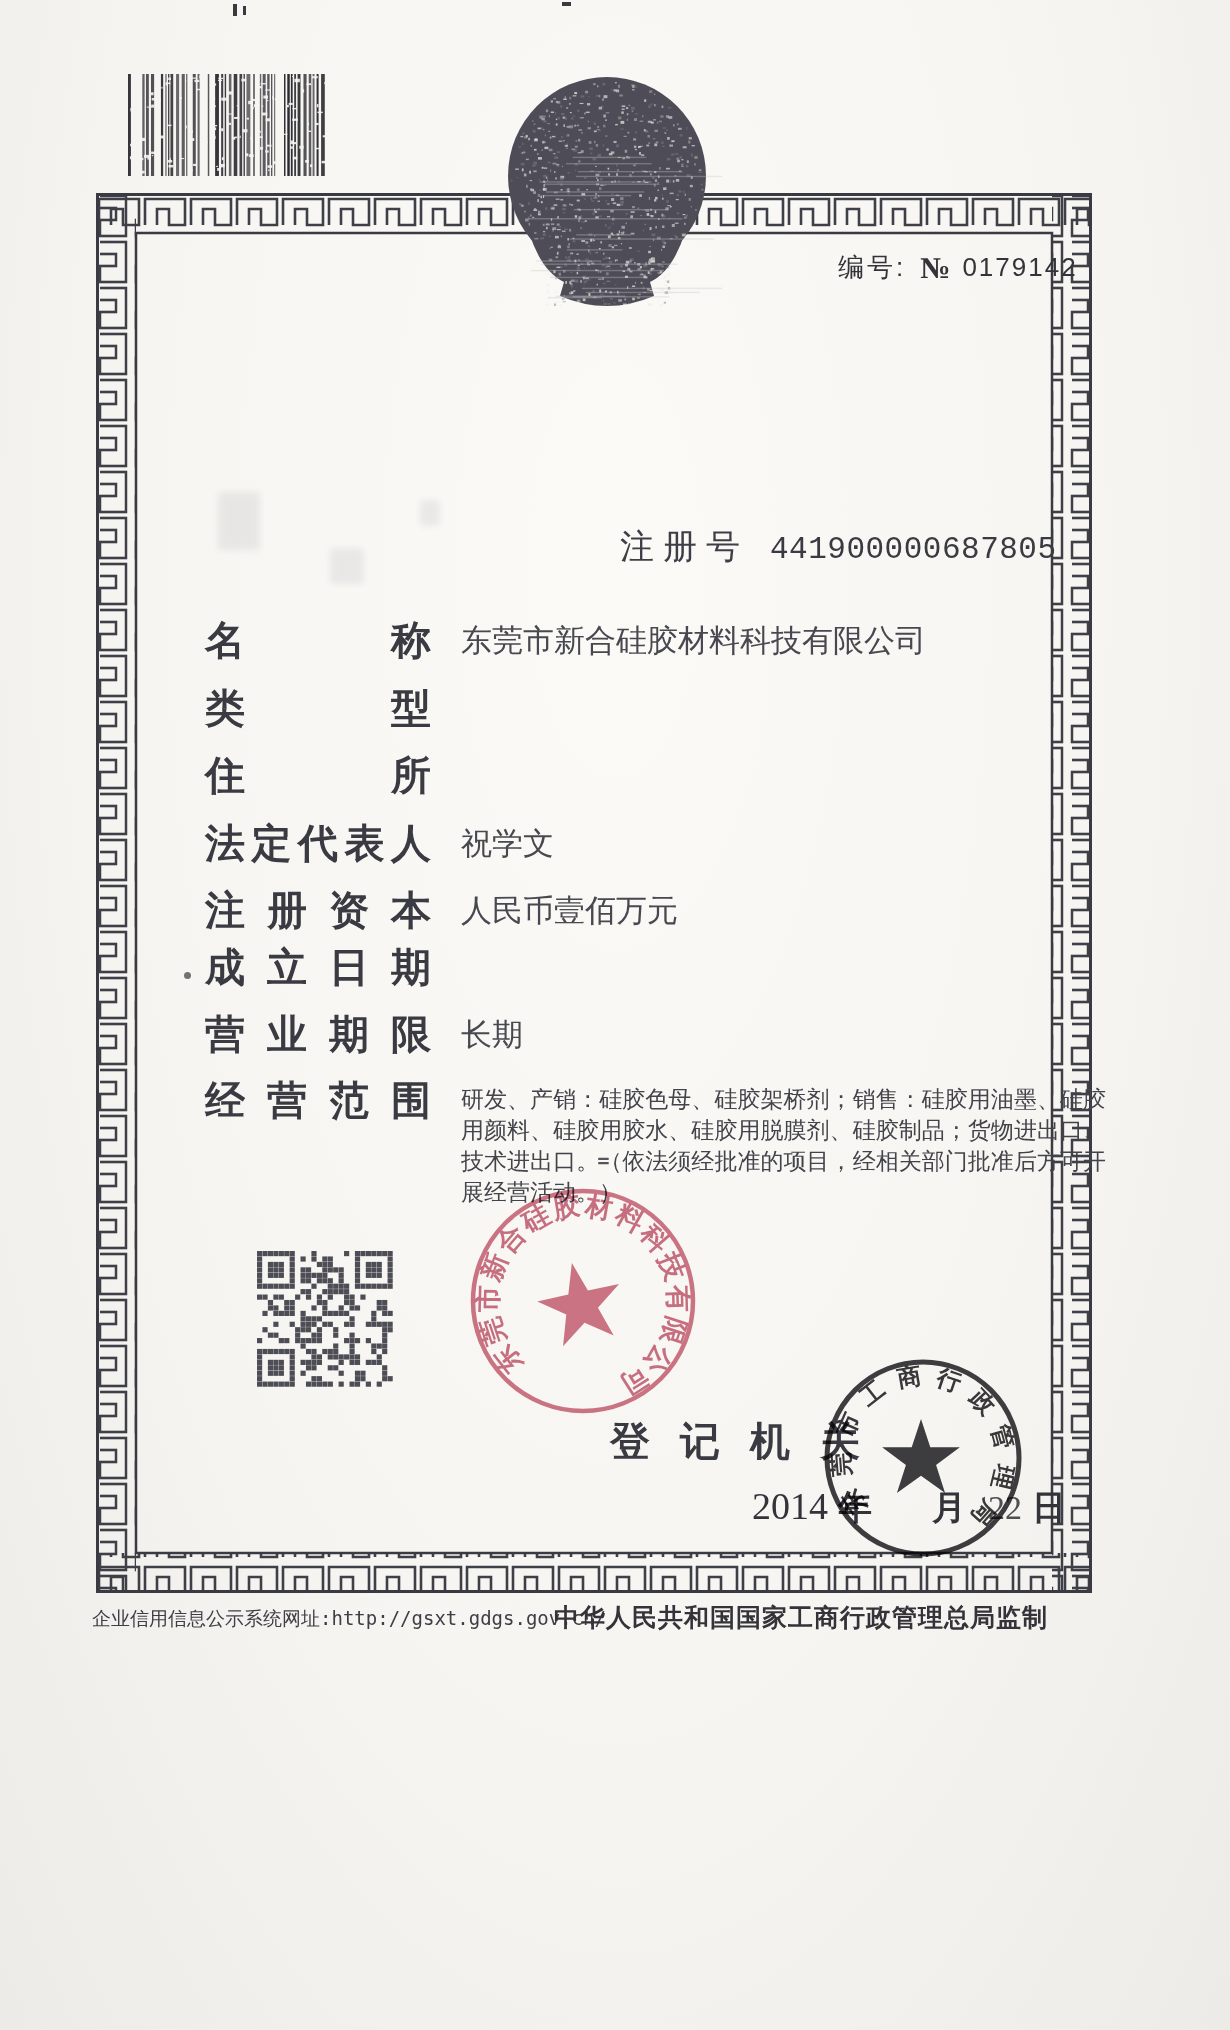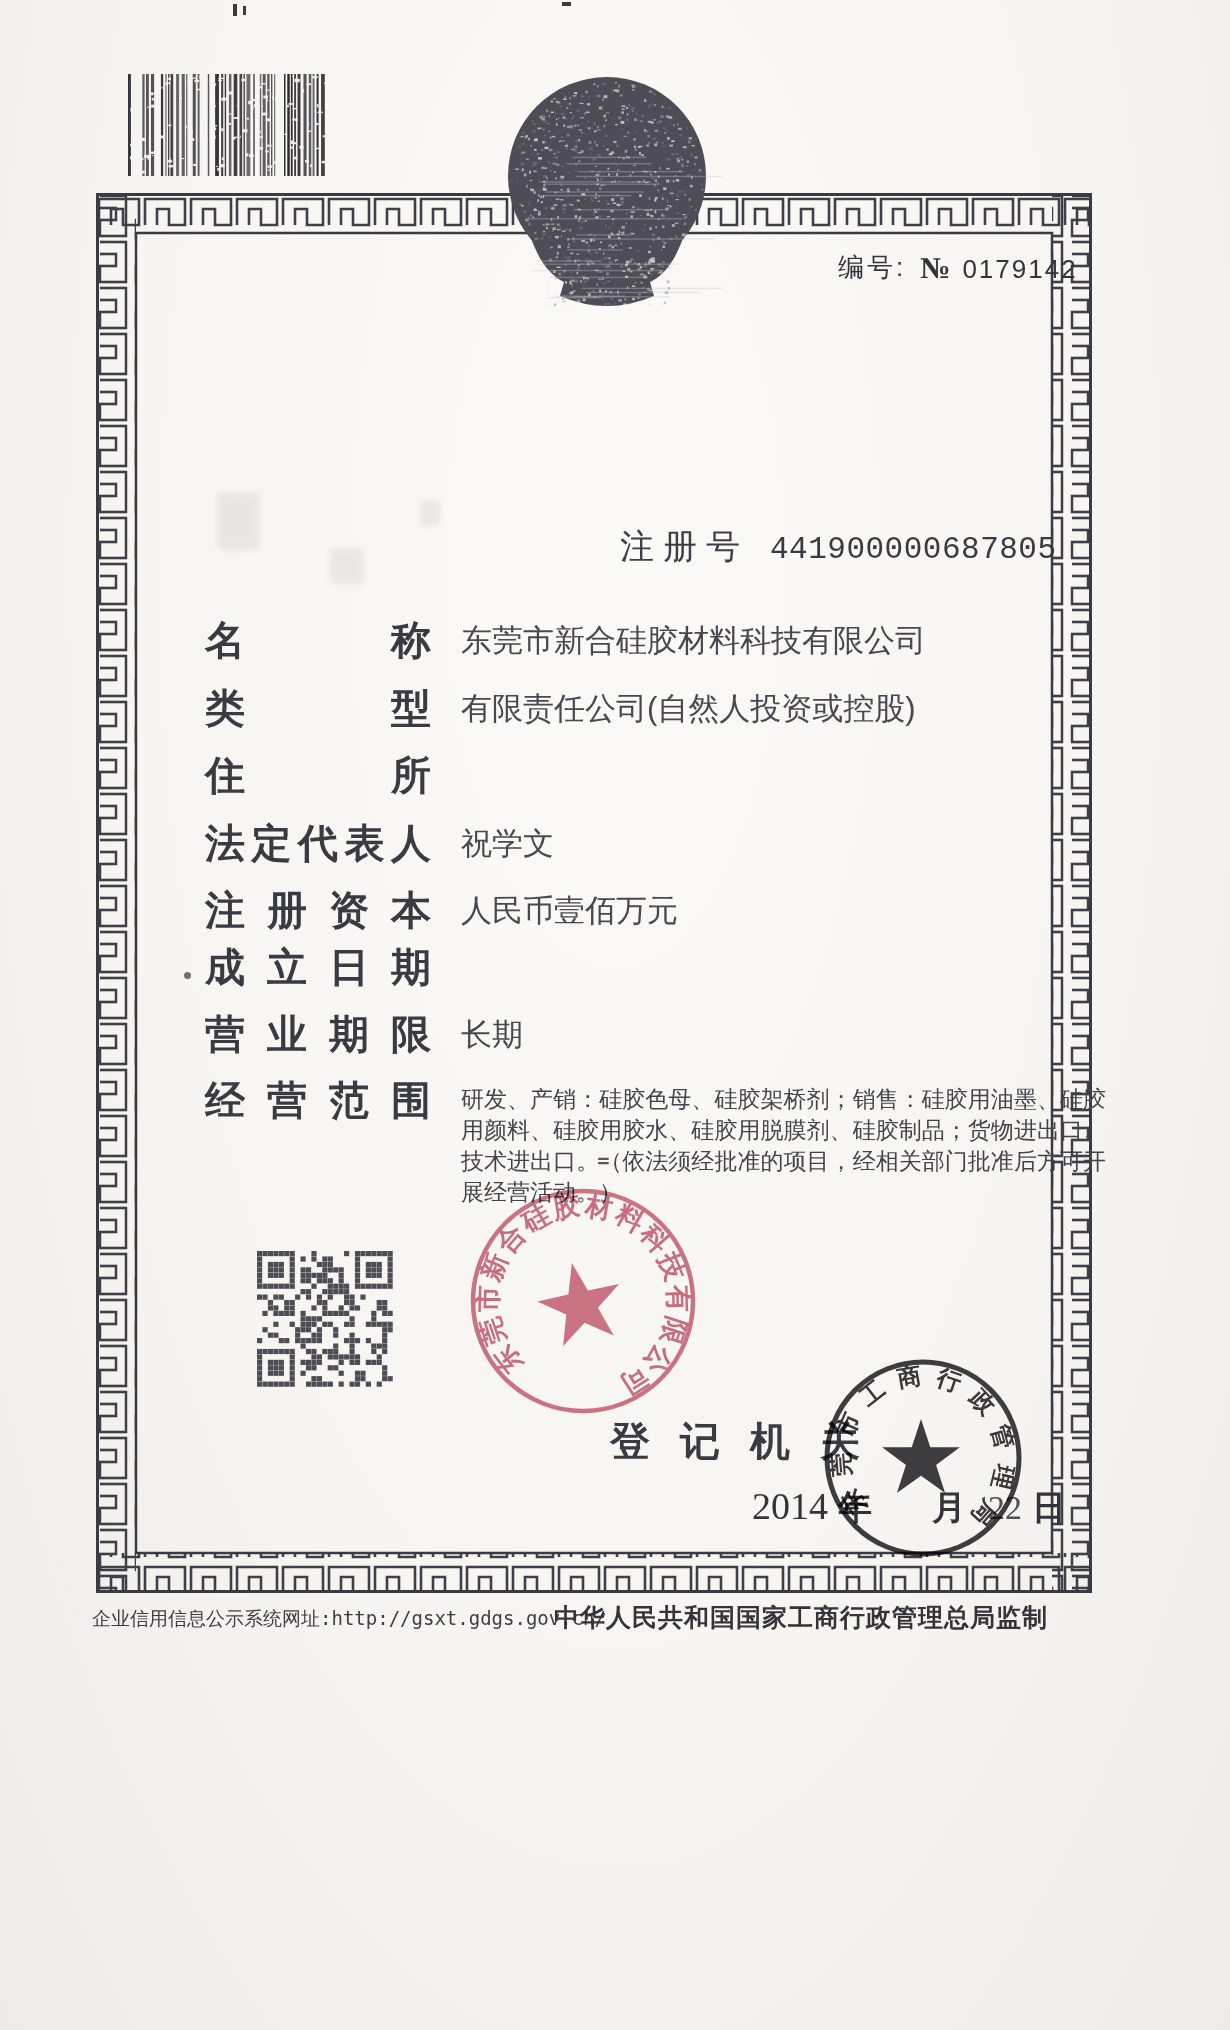--- a/index.html
+++ b/index.html
@@ -11,21 +11,21 @@
     color:#3c3c44;
   }
   svg{display:block}
   .abs{position:absolute;}
 
   
   .speck{position:absolute;background:#3a3a40;}
   .ghost{position:absolute;background:#9a9aa2;filter:blur(3px);opacity:.16;border-radius:3px;}
 
   
-  .serial{position:absolute;left:838px;top:250px;display:flex;align-items:flex-end;color:#33333a;}
+  .serial{position:absolute;left:838px;top:250px;display:flex;align-items:center;color:#33333a;}
   .serial .lab{font-size:26px;letter-spacing:3px;}
   .serial .nomark{font-family:"Liberation Serif","DejaVu Serif",serif;font-weight:700;font-size:30px;margin-left:14px;}
   .serial .num{font-family:Liberation Sans, sans-serif;font-size:26px;margin-left:12px;letter-spacing:2px;}
 
   
   .title{
     position:absolute;left:96px;top:336px;width:996px;text-align:center;
     font-size:150px;font-weight:700;letter-spacing:58px;text-indent:58px;
     color:#2b2b31;text-shadow:1px 1px 0 rgba(60,60,70,.5);
     white-space:nowrap;
@@ -1043,21 +1043,20 @@
         <span>名</span>
         <span>称</span>
       </div>
     <div class="fvalue">东莞市新合硅胶材料科技有限公司</div>
   </div>
   <div class="row" style="top:681px;">
     <div class="flabel">
         <span>类</span>
         <span>型</span>
       </div>
-    <div class="fvalue">有限责任公司(自然人投资或控股)</div>
   </div>
   <div class="row" style="top:748px;">
     <div class="flabel">
         <span>住</span>
         <span>所</span>
       </div>
   </div>
   <div class="row" style="top:816px;">
     <div class="flabel">
         <span>法</span>

